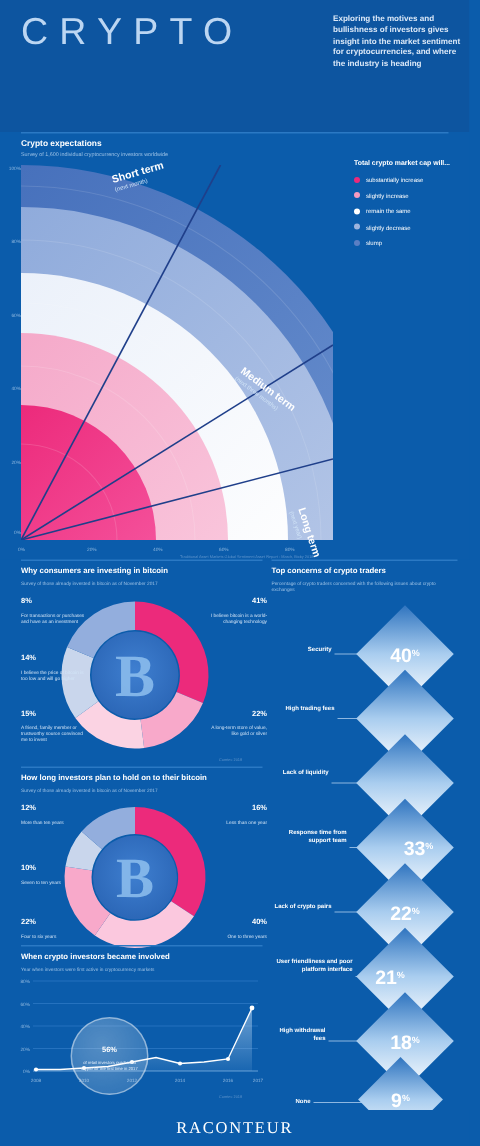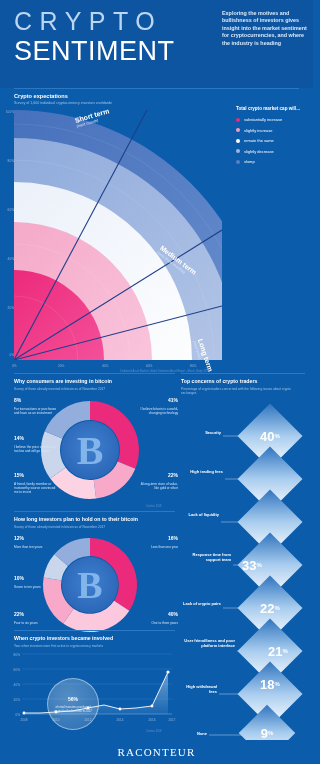--- a/index.html
+++ b/index.html
@@ -6,21 +6,21 @@
   body {
     width:313px; height:764px;
     background:#0b5cab;
     font-family:"Liberation Sans", sans-serif;
     color:#ffffff;
     overflow:hidden;
     position:relative;
   }
   
   .header { position:relative; height:88px; background:#0d55a0; }
-  .title-wrap { position:absolute; left:14px; top:8px; }
+  .title-wrap { position:absolute; left:14px; top:8px;text-align:right; }
   .t1 {
     font-size:25px; letter-spacing:7.5px; font-weight:400;
     color:#bcd6f2; line-height:26px;
   }
   .t2 {
     font-size:27px; letter-spacing:0.5px; font-weight:400;
     color:#ffffff; line-height:30px; margin-top:2px;
   }
   .blurb {
     position:absolute; left:222px; top:10px; width:88px;
@@ -77,21 +77,20 @@
   .footer { position:absolute; left:0; top:740px; width:313px; height:24px;
             display:flex; align-items:center; justify-content:center; background:#0b5cab; }
   .logo { font-family:"Liberation Serif", serif; font-size:11px; letter-spacing:1.2px; color:#ffffff; }
 </style>
 </head>
 <body>
 
 <div class="header">
   <div class="title-wrap">
     <div class="t1">CRYPTO</div>
-    <div class="t2">SENTIMENT</div>
   </div>
   <div class="blurb">Exploring the motives and bullishness of investors gives insight into the market sentiment for cryptocurrencies, and where the industry is heading</div>
 </div>
 
 <div class="sec1">
   <div class="sec-rule"></div>
   <div class="sec-title">Crypto expectations</div>
   <div class="sec-sub">Survey of 1,600 individual cryptocurrency investors worldwide</div>
 
   <div class="axis-y">
@@ -320,42 +319,42 @@
     </div>
   <div class="dia-lab" style="left:0px; top:57px; width:40px;">Security</div>
 
   <div class="dia" style="left:66px; top:83px;  background:linear-gradient(135deg,#2f74bf 0%,#a9cdef 50%,#ffffff 100%);"></div>
   <div class="dia-lab" style="left:0px; top:96px; width:42px;">High trading fees</div>
 
   <div class="dia" style="left:66px; top:126px; background:linear-gradient(135deg,#2f74bf 0%,#a9cdef 50%,#ffffff 100%);"></div>
   <div class="dia-lab" style="left:0px; top:139px; width:38px;">Lack of liquidity</div>
 
   <div class="dia" style="left:66px; top:169px; background:linear-gradient(135deg,#2f74bf 0%,#a9cdef 50%,#ffffff 100%);"></div>
-  <div class="dia-num" style="left:48px; top:169px;text-align:center;">
+  <div class="dia-num" style="left:75px; top:169px;text-align:center;">
       <span style="font-size:13px">33</span>
       <span>%</span>
     </div>
   <div class="dia-lab" style="left:0px; top:179px; width:50px;">Response time from support team</div>
 
   <div class="dia" style="left:66px; top:212px; background:linear-gradient(135deg,#2f74bf 0%,#a9cdef 50%,#ffffff 100%);"></div>
   <div class="dia-num" style="left:66px; top:212px;">
       <span style="font-size:13px">22</span>
       <span>%</span>
     </div>
   <div class="dia-lab" style="left:0px; top:228px; width:40px;">Lack of crypto pairs</div>
 
   <div class="dia" style="left:66px; top:255px; background:linear-gradient(135deg,#2f74bf 0%,#a9cdef 50%,#ffffff 100%);"></div>
-  <div class="dia-num" style="left:74px; top:255px;">
+  <div class="dia-num" style="left:56px; top:255px;">
       <span style="font-size:13px">21</span>
       <span>%</span>
     </div>
   <div class="dia-lab" style="left:0px; top:265px; width:54px;">User friendliness and poor platform interface</div>
 
   <div class="dia" style="left:66px; top:298px; background:linear-gradient(135deg,#2f74bf 0%,#a9cdef 50%,#ffffff 100%);"></div>
-  <div class="dia-num" style="left:66px; top:288px;">
+  <div class="dia-num" style="left:66px; top:298px;">
       <span style="font-size:13px">18</span>
       <span>%</span>
     </div>
   <div class="dia-lab" style="left:0px; top:311px; width:36px;">High withdrawal fees</div>
 
   <div class="dia" style="left:66px; top:340px; width:40px; height:40px; background:linear-gradient(135deg,#2f74bf 0%,#a9cdef 50%,#ffffff 100%);"></div>
   <div class="dia-num" style="left:66px; top:340px; width:40px; height:40px;">
       <span style="font-size:13px">9</span>
       <span>%</span>
     </div>

